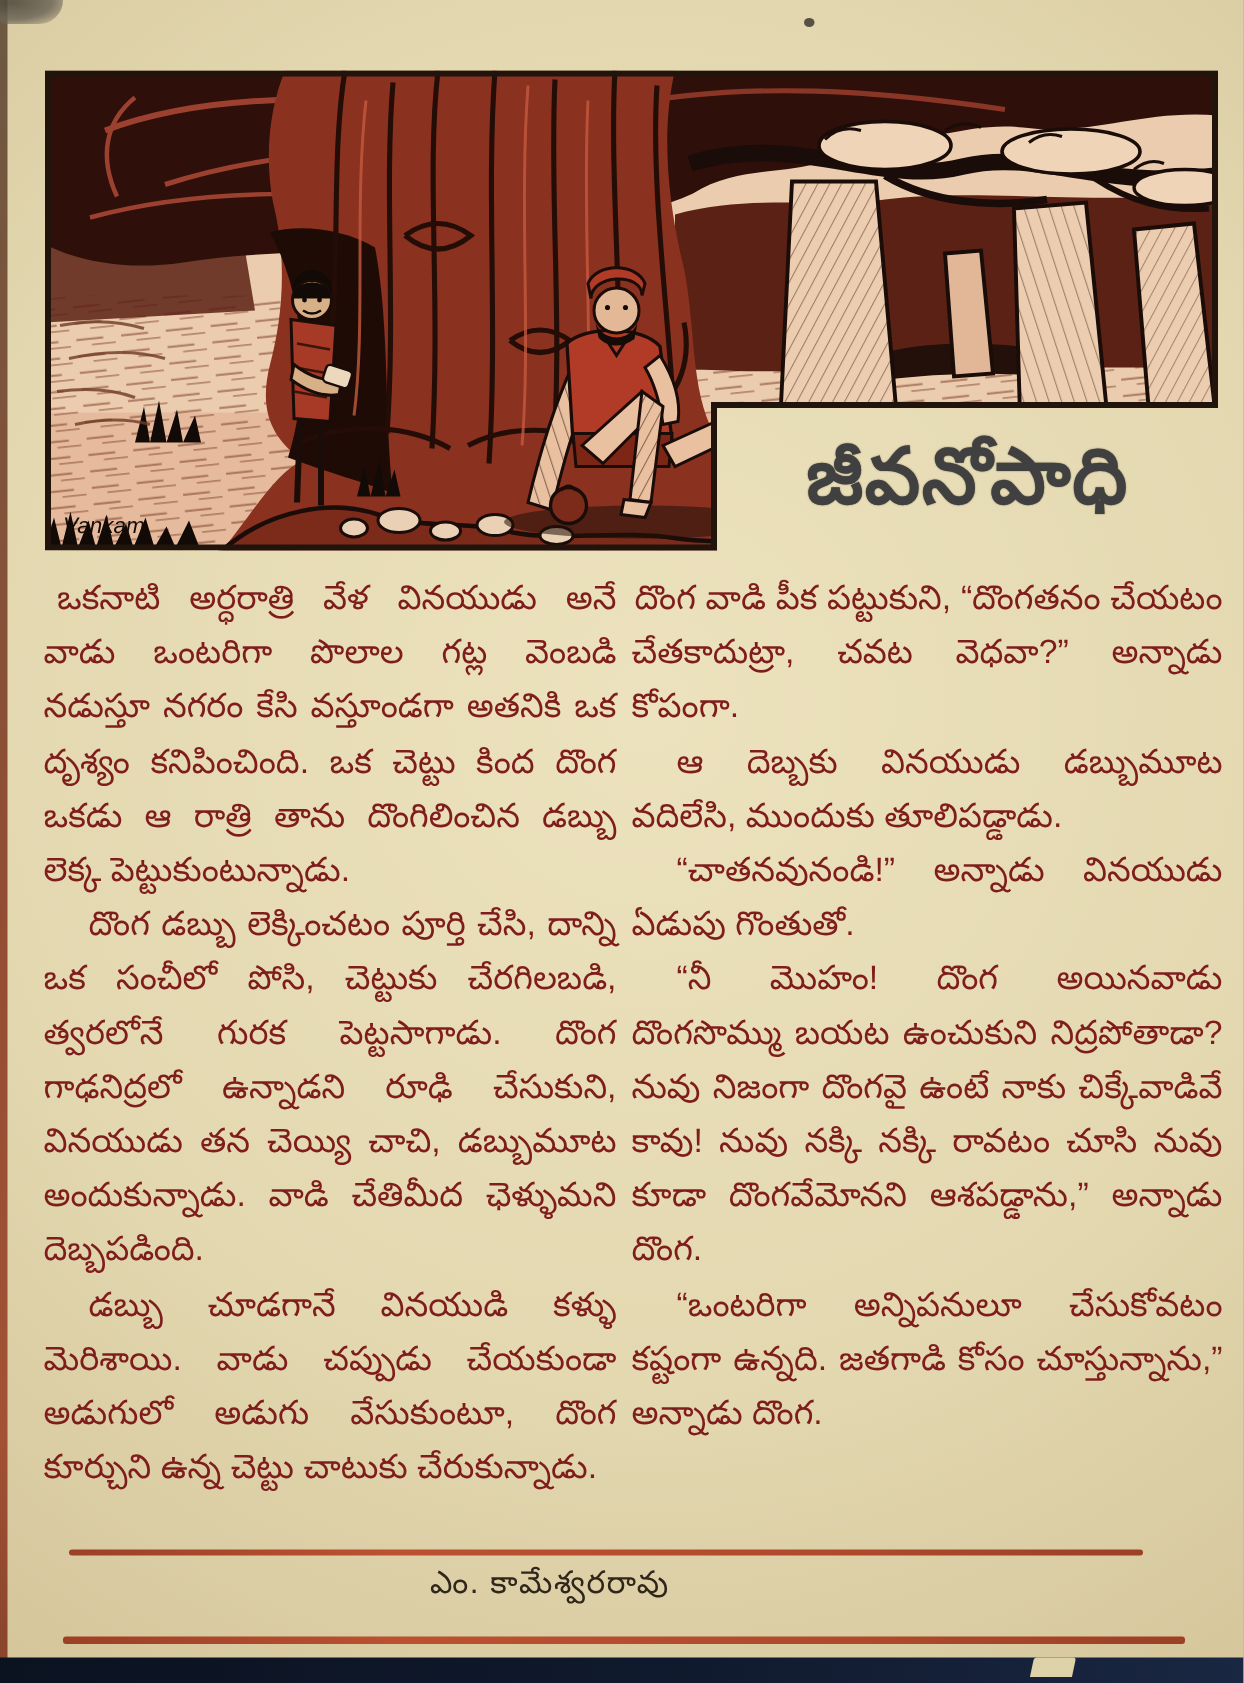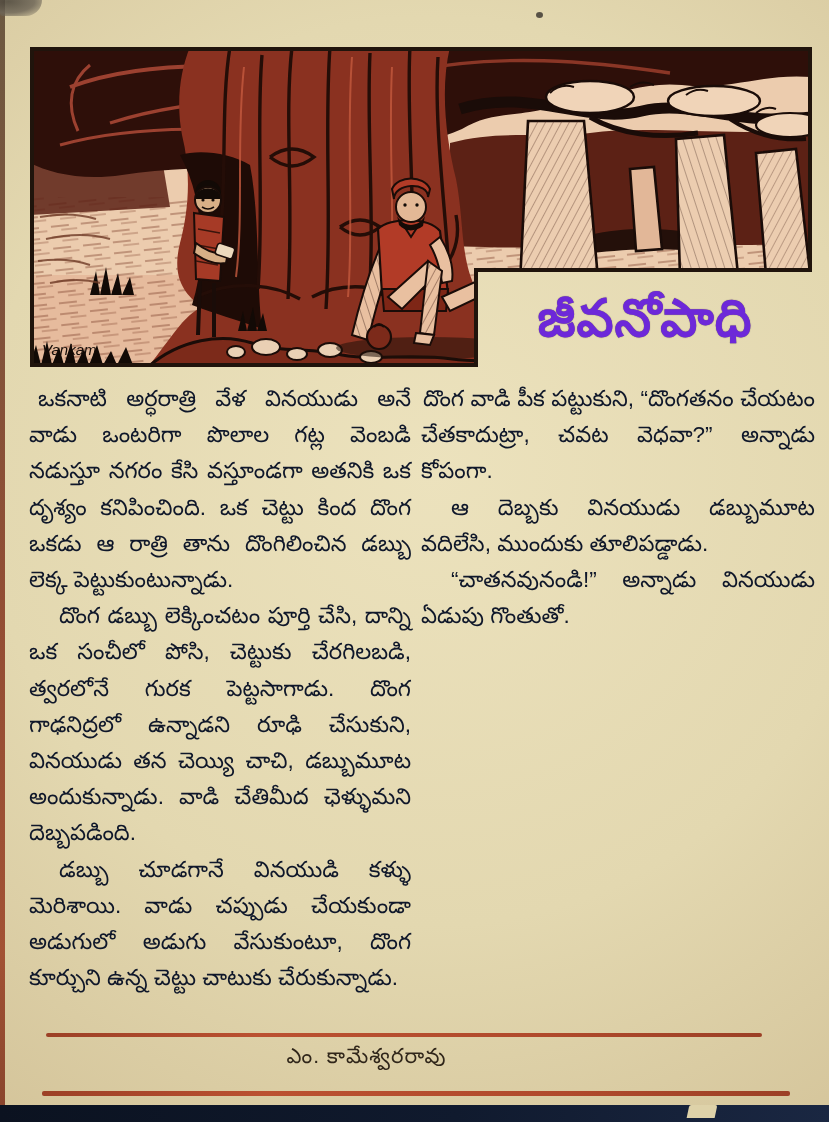--- a/index.html
+++ b/index.html
@@ -25,27 +25,27 @@
   .speck{position:absolute;left:536px;top:12px;width:7px;height:6px;border-radius:50%;background:#35302a;opacity:.8;}
 
   
   .illo{position:absolute;left:30px;top:47px;width:668px;height:320px;}
   .illo svg{display:block;}
 
   
   .title{
     position:absolute;left:478px;top:282px;width:334px;height:84px;
     display:flex;align-items:center;justify-content:center;
-    font-size:52px;font-weight:bold;color:#6d28d9;letter-spacing:1px;white-space:nowrap;
+    font-size:52px;font-weight:bold;color:#404040;letter-spacing:1px;white-space:nowrap;
     text-shadow:0 0 1px rgba(24,16,10,.6);
   }
 
   
   .col{
-    position:absolute;top:381px;color:#0f172a;
+    position:absolute;top:381px;color:#7f1d1d;
     font-size:22.5px;line-height:36.2px;text-align:justify;
   }
   .col p{margin:0;text-indent:30px;}
   .col p:first-child{text-indent:9px;}
   .col-left{left:29px;width:382px;height:640px;}
   .col-right{left:421px;width:394px;height:650px;}
   .col-right p:first-child{text-indent:2px;}
 
   
   .rule{position:absolute;height:4px;background:linear-gradient(90deg,#9c4026,#bb5131 30%,#b04a2c 70%,#9c4026);border-radius:2px;}
@@ -224,20 +224,22 @@
 <div class="col col-left">
   <p>ఒకనాటి అర్ధరాత్రి వేళ వినయుడు అనే వాడు ఒంటరిగా పొలాల గట్ల వెంబడి నడుస్తూ నగరం కేసి వస్తూండగా అతనికి ఒక దృశ్యం కనిపించింది. ఒక చెట్టు కింద దొంగ ఒకడు ఆ రాత్రి తాను దొంగిలించిన డబ్బు లెక్క పెట్టుకుంటున్నాడు.</p>
   <p>దొంగ డబ్బు లెక్కించటం పూర్తి చేసి, దాన్ని ఒక సంచీలో పోసి, చెట్టుకు చేరగిలబడి, త్వరలోనే గురక పెట్టసాగాడు. దొంగ గాఢనిద్రలో ఉన్నాడని రూఢి చేసుకుని, వినయుడు తన చెయ్యి చాచి, డబ్బుమూట అందుకున్నాడు. వాడి చేతిమీద ఛెళ్ళుమని దెబ్బపడింది.</p>
   <p>డబ్బు చూడగానే వినయుడి కళ్ళు మెరిశాయి. వాడు చప్పుడు చేయకుండా అడుగులో అడుగు వేసుకుంటూ, దొంగ కూర్చుని ఉన్న చెట్టు చాటుకు చేరుకున్నాడు.</p>
 </div>
 
 <div class="col col-right">
   <p>దొంగ వాడి పీక పట్టుకుని, “దొంగతనం చేయటం చేతకాదుట్రా, చవట వెధవా?” అన్నాడు కోపంగా.</p>
   <p>ఆ దెబ్బకు వినయుడు డబ్బుమూట వదిలేసి, ముందుకు తూలిపడ్డాడు.</p>
   <p>“చాతనవునండి!” అన్నాడు వినయుడు ఏడుపు గొంతుతో.</p>
+  <p>“నీ మొహం! దొంగ అయినవాడు దొంగసొమ్ము బయట ఉంచుకుని నిద్రపోతాడా? నువు నిజంగా దొంగవై ఉంటే నాకు చిక్కేవాడివే కావు! నువు నక్కి నక్కి రావటం చూసి నువు కూడా దొంగవేమోనని ఆశపడ్డాను,” అన్నాడు దొంగ.</p>
+  <p>“ఒంటరిగా అన్నిపనులూ చేసుకోవటం కష్టంగా ఉన్నది. జతగాడి కోసం చూస్తున్నాను,” అన్నాడు దొంగ.</p>
 </div>
 
 <div class="rule rule-a"></div>
 <div class="author">ఎం. కామేశ్వరరావు</div>
 <div class="rule rule-b"></div>
 <div class="bottom-band">
   <div class="bottom-notch"></div>
 </div>
 
 </body></html>

